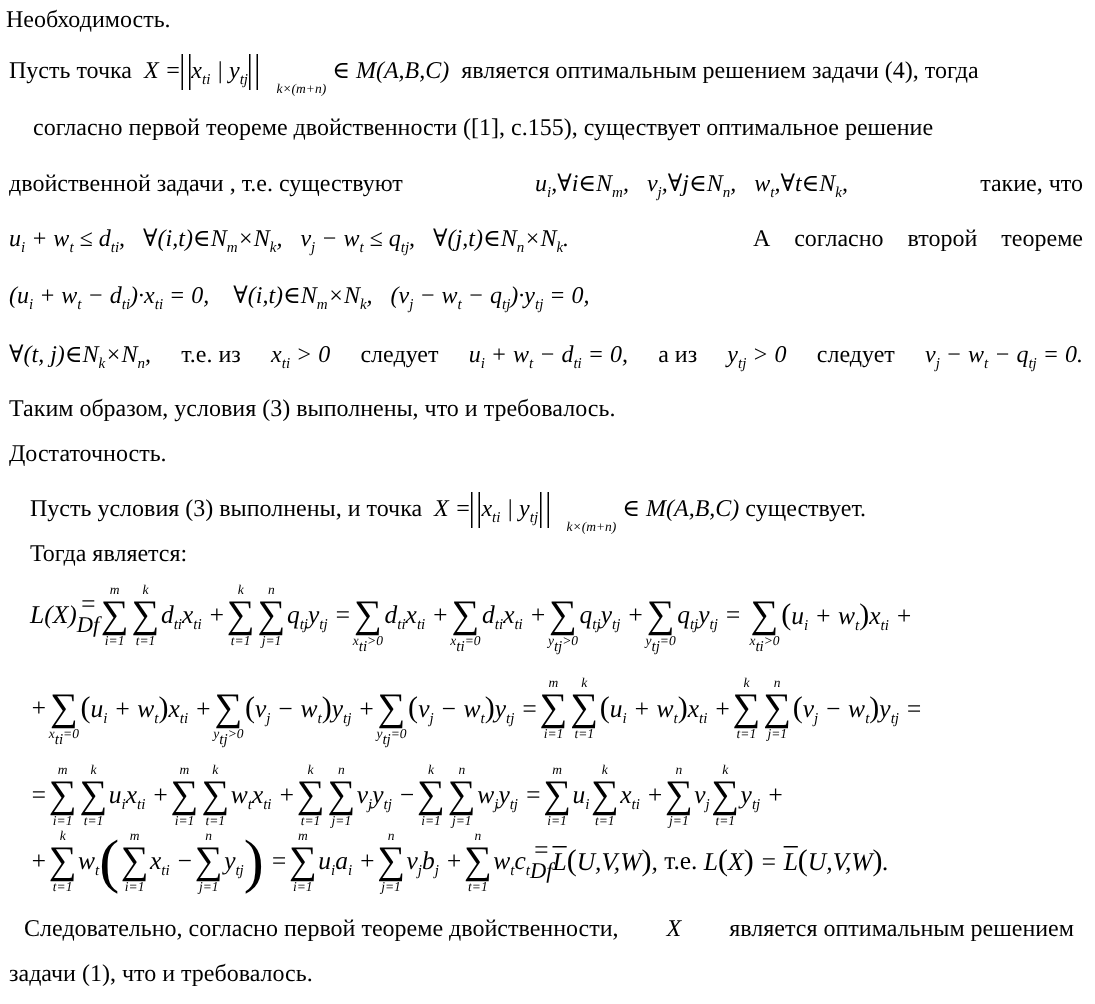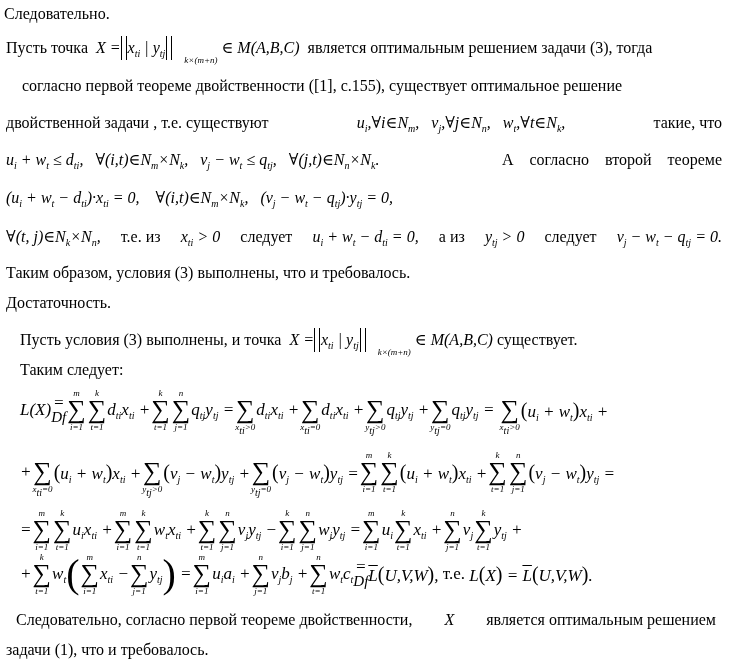--- a/index.html
+++ b/index.html
@@ -27,26 +27,26 @@
   .sumblock .sig { font-size:26px; line-height:24px; font-style:normal; }
   .big { font-size:20px; }
   .df { display:inline-flex; flex-direction:column; align-items:center; vertical-align:middle; line-height:14px; }
   .df .lim { font-size:15px; font-style:italic; }
   .bar { text-decoration:overline; }
   .eq { position:absolute; white-space:nowrap; display:flex; align-items:center; font-style:italic; font-size:17px; }
 </style>
 </head>
 <body>
 
-<div class="line" style="left:4px;top:4px;">Следовательно.</div>
+<div class="line" style="left:4px;top:4px;">Необходимость.</div>
 
 <div class="line" style="left:6px;top:38px;width:716px;">
   <span>Пусть точка</span>&nbsp;
   <span class="m"><span>X</span> = <span class="norm"><i>x</i><sub>ti</sub> | <i>y</i><sub>tj</sub></span><span class="normsub">k×(m+n)</span> ∈ <span>M(A,B,C)</span></span>
-  &nbsp;<span>является оптимальным решением задачи (3), тогда</span>
+  &nbsp;<span>является оптимальным решением задачи (4), тогда</span>
 </div>
 
 <div class="line just" style="left:6px;top:76px;width:716px;margin-left:16px;">согласно первой теореме двойственности ([1], с.155), существует оптимальное решение</div>
 
 <div class="line" style="left:6px;top:113px;width:716px;display:flex;justify-content:space-between;">
   <span>двойственной задачи , т.е. существуют</span>
   <span class="m">u<sub>i</sub>,∀i∈N<sub>m</sub>,&nbsp;&nbsp; v<sub>j</sub>,∀j∈N<sub>n</sub>,&nbsp;&nbsp; w<sub>t</sub>,∀t∈N<sub>k</sub>,</span>
   <span>такие, что</span>
 </div>
 
@@ -74,21 +74,21 @@
 <div class="line" style="left:6px;top:263px;">Таким образом, условия (3) выполнены, что и требовалось.</div>
 
 <div class="line" style="left:6px;top:293px;">Достаточность.</div>
 
 <div class="line" style="left:20px;top:330px;">
   <span>Пусть условия (3) выполнены, и точка</span>&nbsp;
   <span class="m">X = <span class="norm"><i>x</i><sub>ti</sub> | <i>y</i><sub>tj</sub></span><span class="normsub">k×(m+n)</span> ∈ M(A,B,C)</span>
   <span>существует.</span>
 </div>
 
-<div class="line" style="left:20px;top:360px;">Таким следует:</div>
+<div class="line" style="left:20px;top:360px;">Тогда является:</div>
 
 <div class="eq" style="left:20px;top:380px;height:60px;">
   <span>L(X)</span>
   <span class="df">
       <span>=</span>
       <span class="lim">Df</span>
     </span>
   <span class="sumblock">
       <span class="lim">m</span>
       <span class="sig">∑</span>

